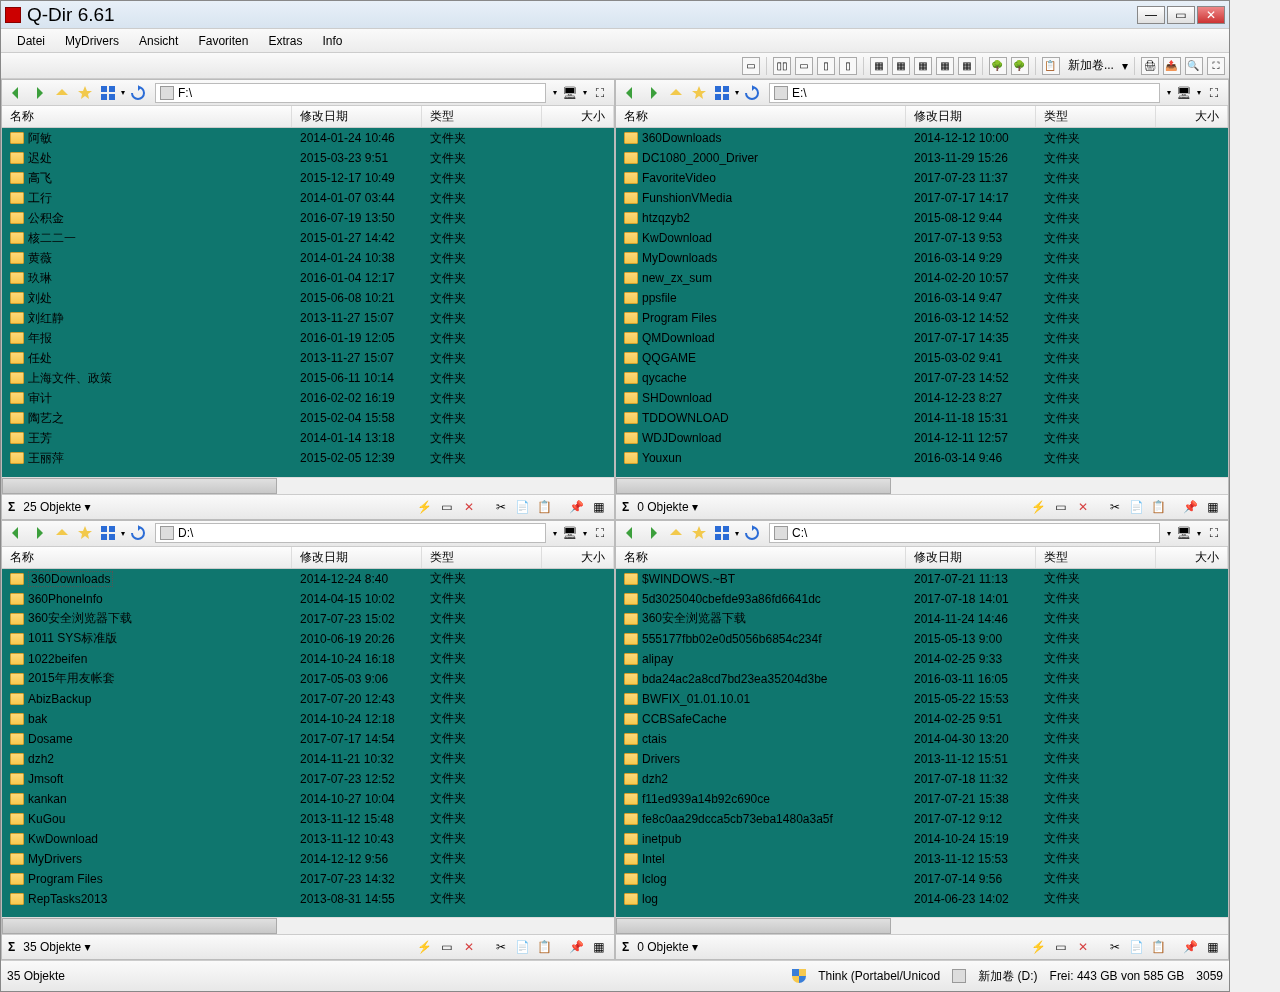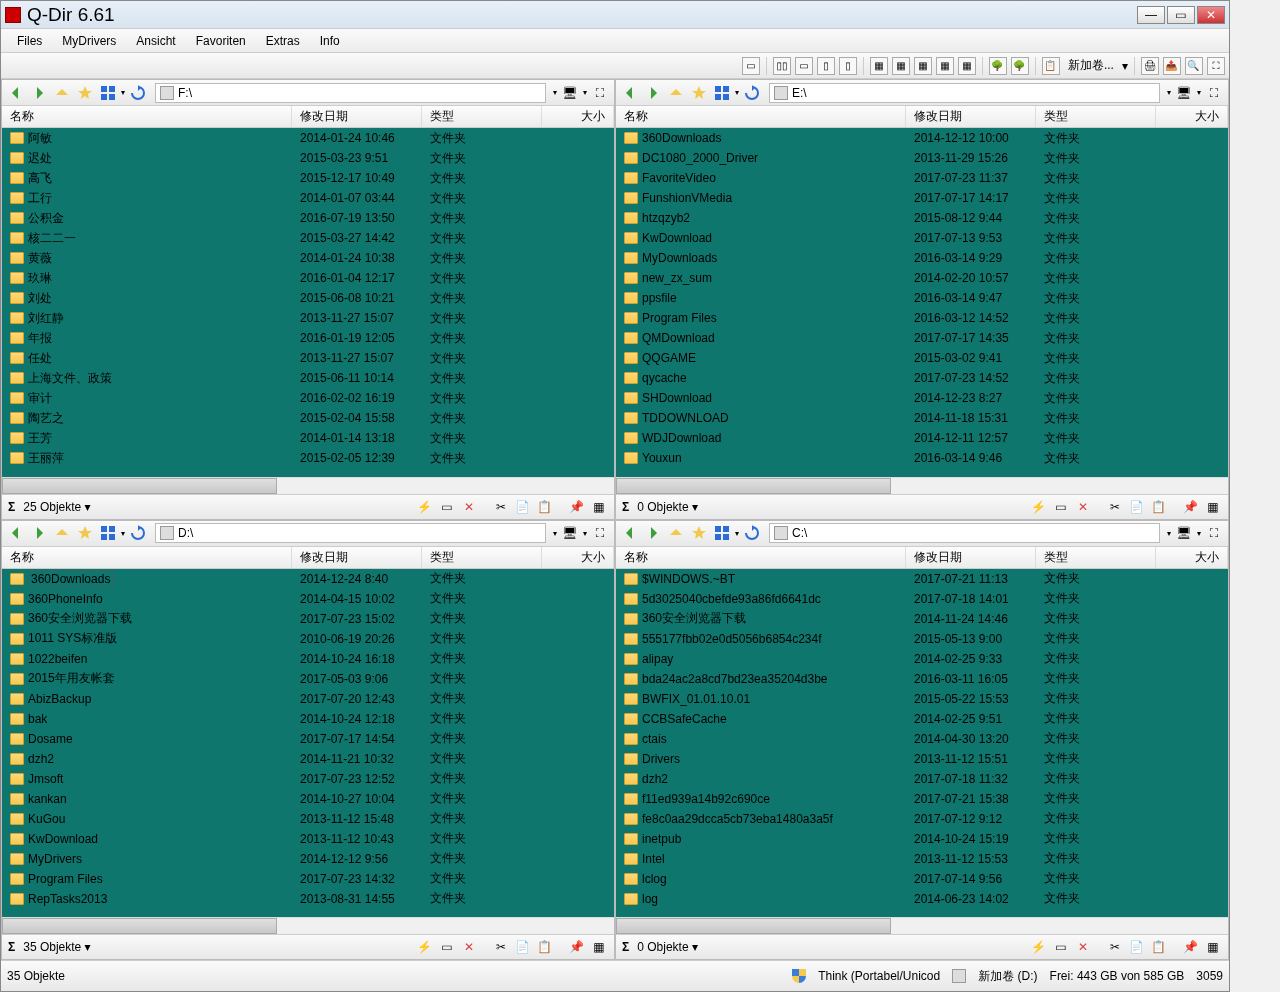--- a/index.html
+++ b/index.html
@@ -70,21 +70,21 @@
     <div class="icon"></div>
     <div class="title">Q-Dir 6.61</div>
     <div class="winbtns">
       <div class="wb">—</div>
       <div class="wb">▭</div>
       <div class="wb close">✕</div>
     </div>
   </div>
 
   <div class="menubar">
-    <div class="menu">Files</div>
+    <div class="menu">Datei</div>
     <div class="menu">MyDrivers</div>
     <div class="menu">Ansicht</div>
     <div class="menu">Favoriten</div>
     <div class="menu">Extras</div>
     <div class="menu">Info</div>
   </div>
 
   <div class="toptoolbar">
     <div class="spacer"></div>
     <div class="tbtn">▭</div>
@@ -191,21 +191,21 @@
       <div class="cell size"></div>
     </div>
           <div class="filerow">
       <div class="cell name"><div class="foldericon"></div>公积金</div>
       <div class="cell date">2016-07-19 13:50</div>
       <div class="cell type">文件夹</div>
       <div class="cell size"></div>
     </div>
           <div class="filerow">
       <div class="cell name"><div class="foldericon"></div>核二二一</div>
-      <div class="cell date">2015-03-27 14:42</div>
+      <div class="cell date">2015-01-27 14:42</div>
       <div class="cell type">文件夹</div>
       <div class="cell size"></div>
     </div>
           <div class="filerow">
       <div class="cell name"><div class="foldericon"></div>黄薇</div>
       <div class="cell date">2014-01-24 10:38</div>
       <div class="cell type">文件夹</div>
       <div class="cell size"></div>
     </div>
           <div class="filerow">

